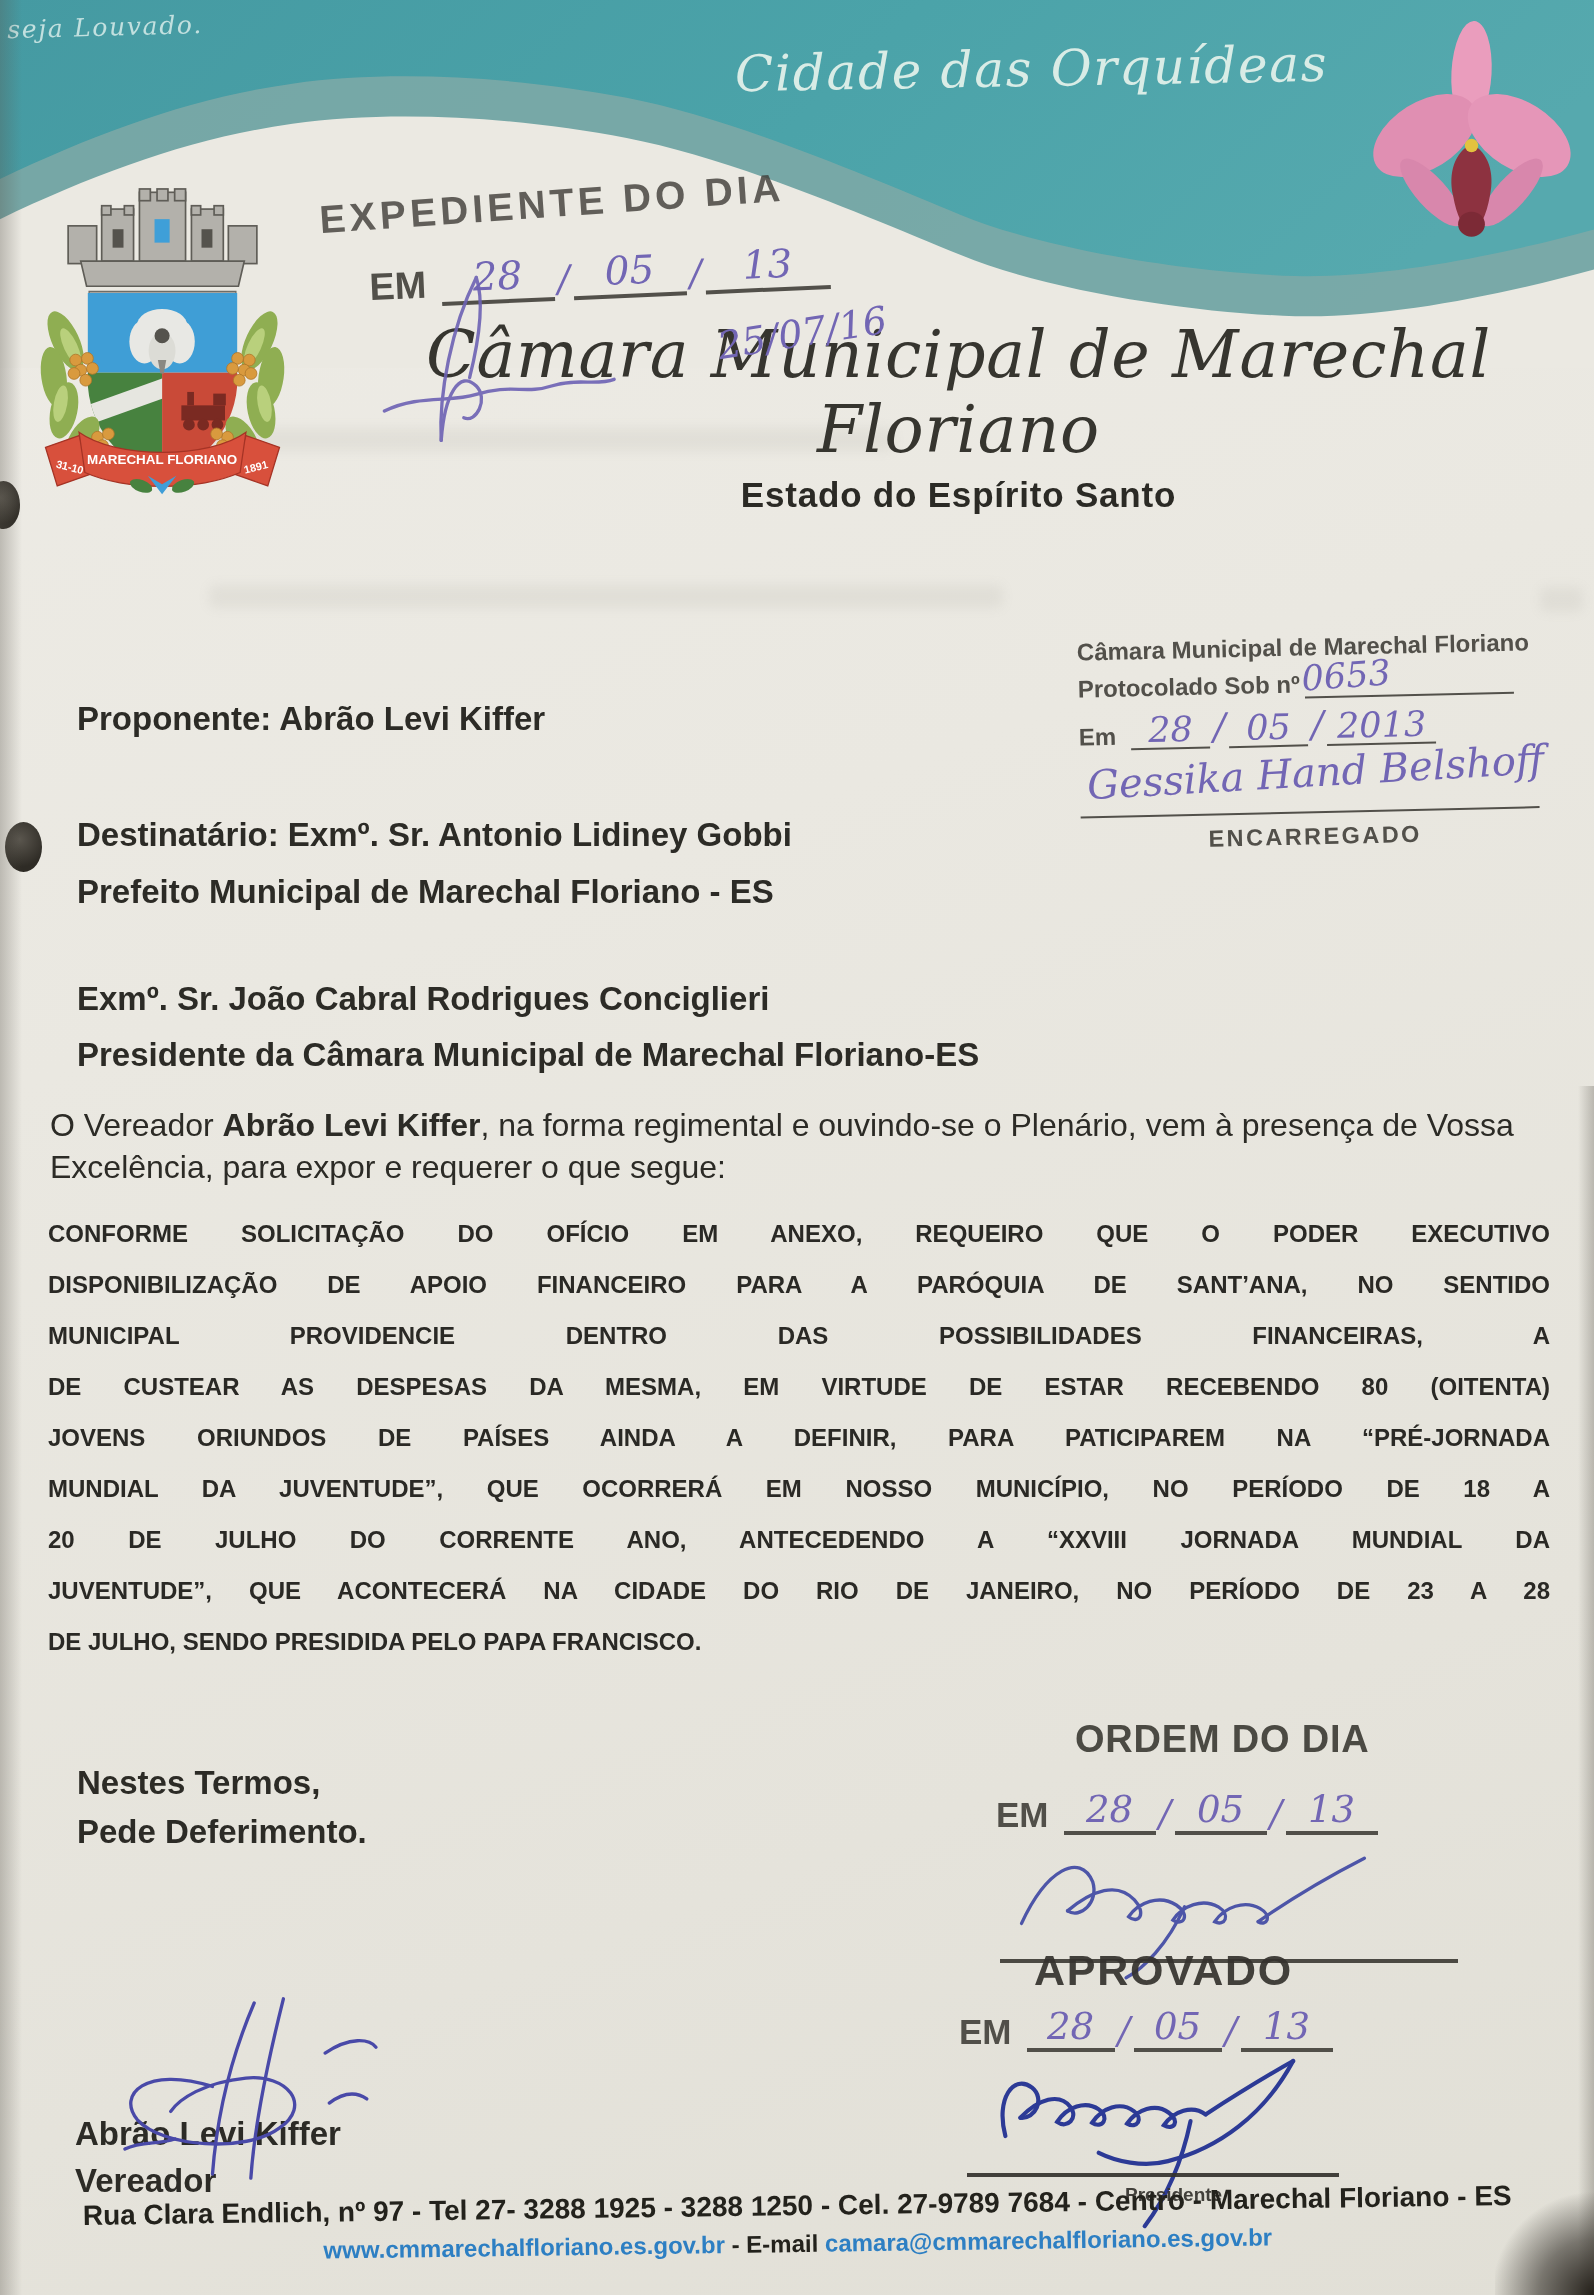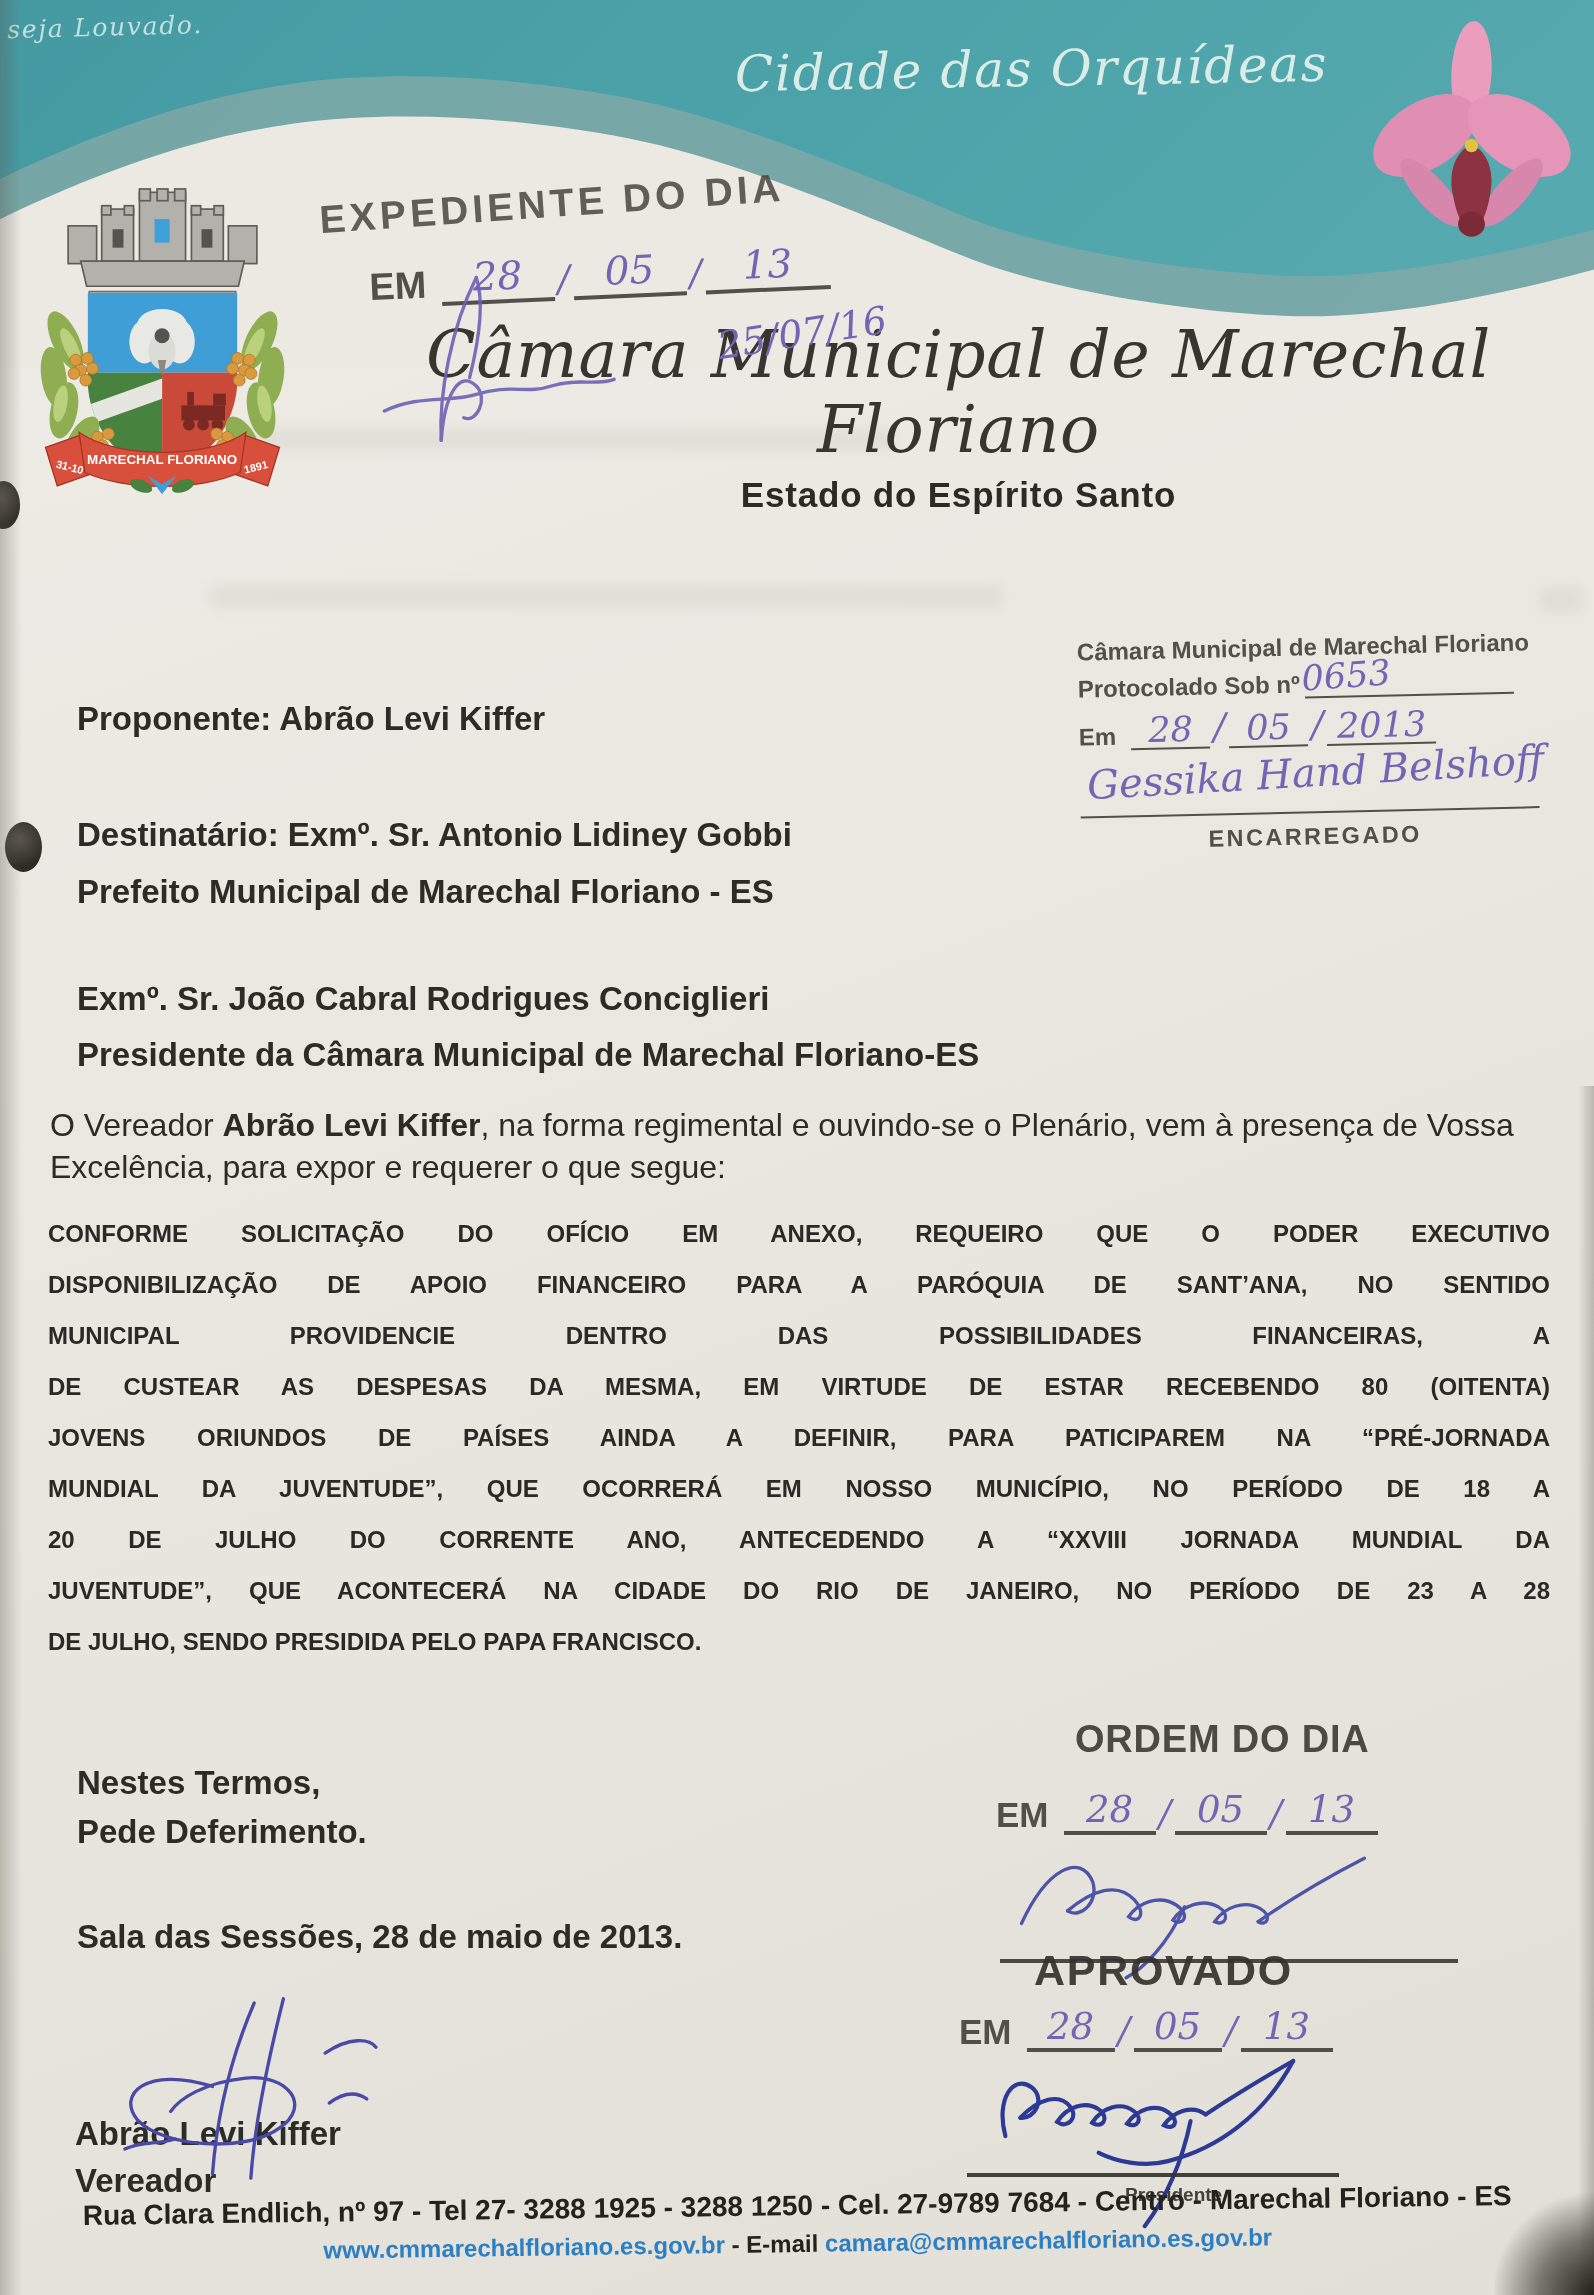--- a/index.html
+++ b/index.html
@@ -307,21 +307,20 @@
           <path d="M298,118 C335,92 380,65 425,42"></path>
           <path d="M210,100 C190,145 160,175 140,185"></path>
         </g>
       </svg>
       <div class="ordem-line2"></div>
     </div>
   </div>
 
   <div class="abs closing c1">Nestes Termos,</div>
   <div class="abs closing c2">Pede Deferimento.</div>
-  <div class="abs closing c3">Sala das Sessões, 28 de maio de 2013.</div>
 
   <svg class="abs abr-sig" width="317" height="205" viewBox="0 0 380 245">
     <g fill="none" stroke="#4949a8" stroke-width="4" stroke-linecap="round">
       <path d="M210,20 C180,90 165,160 160,225"></path>
       <path d="M245,15 C225,95 210,170 206,230"></path>
       <path d="M160,120 C80,95 45,130 70,160 C100,193 200,200 240,170 C280,143 250,105 200,110 C150,115 120,135 110,150"></path>
       <path d="M55,195 C75,185 95,190 115,183"></path>
       <path d="M295,80 C325,60 348,63 356,73"></path>
       <path d="M300,140 C320,125 335,128 345,135"></path>
     </g>

